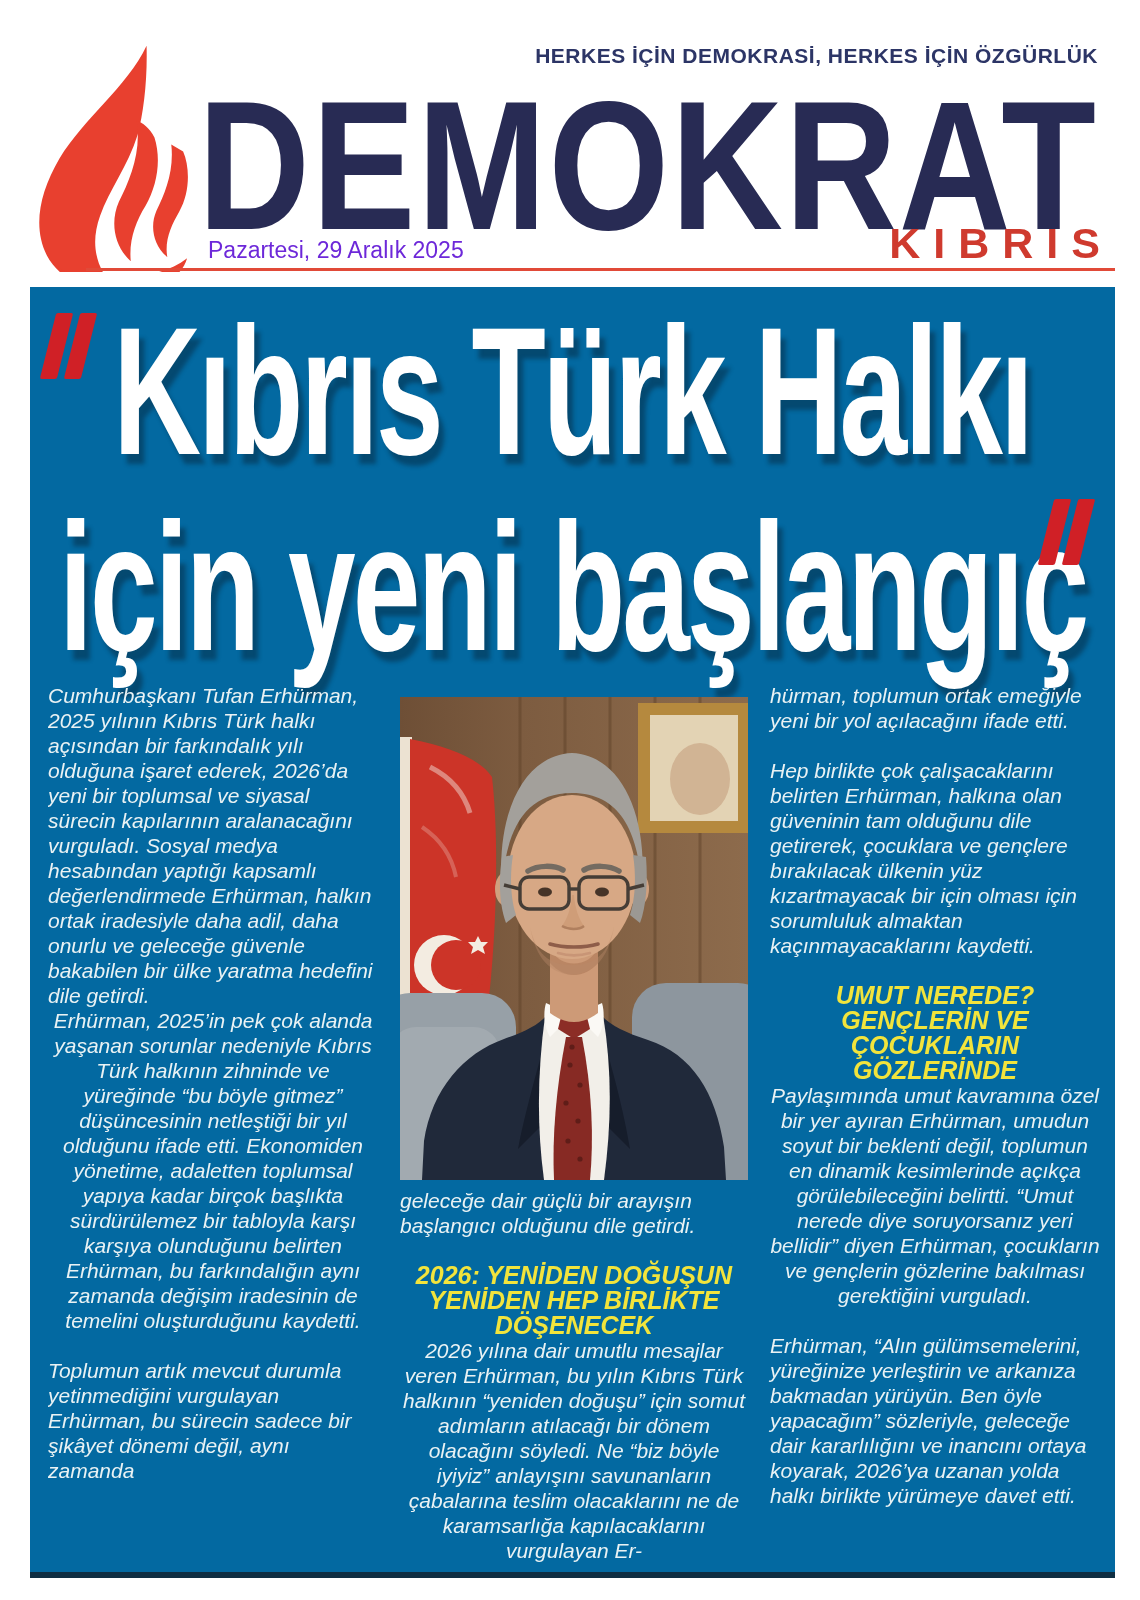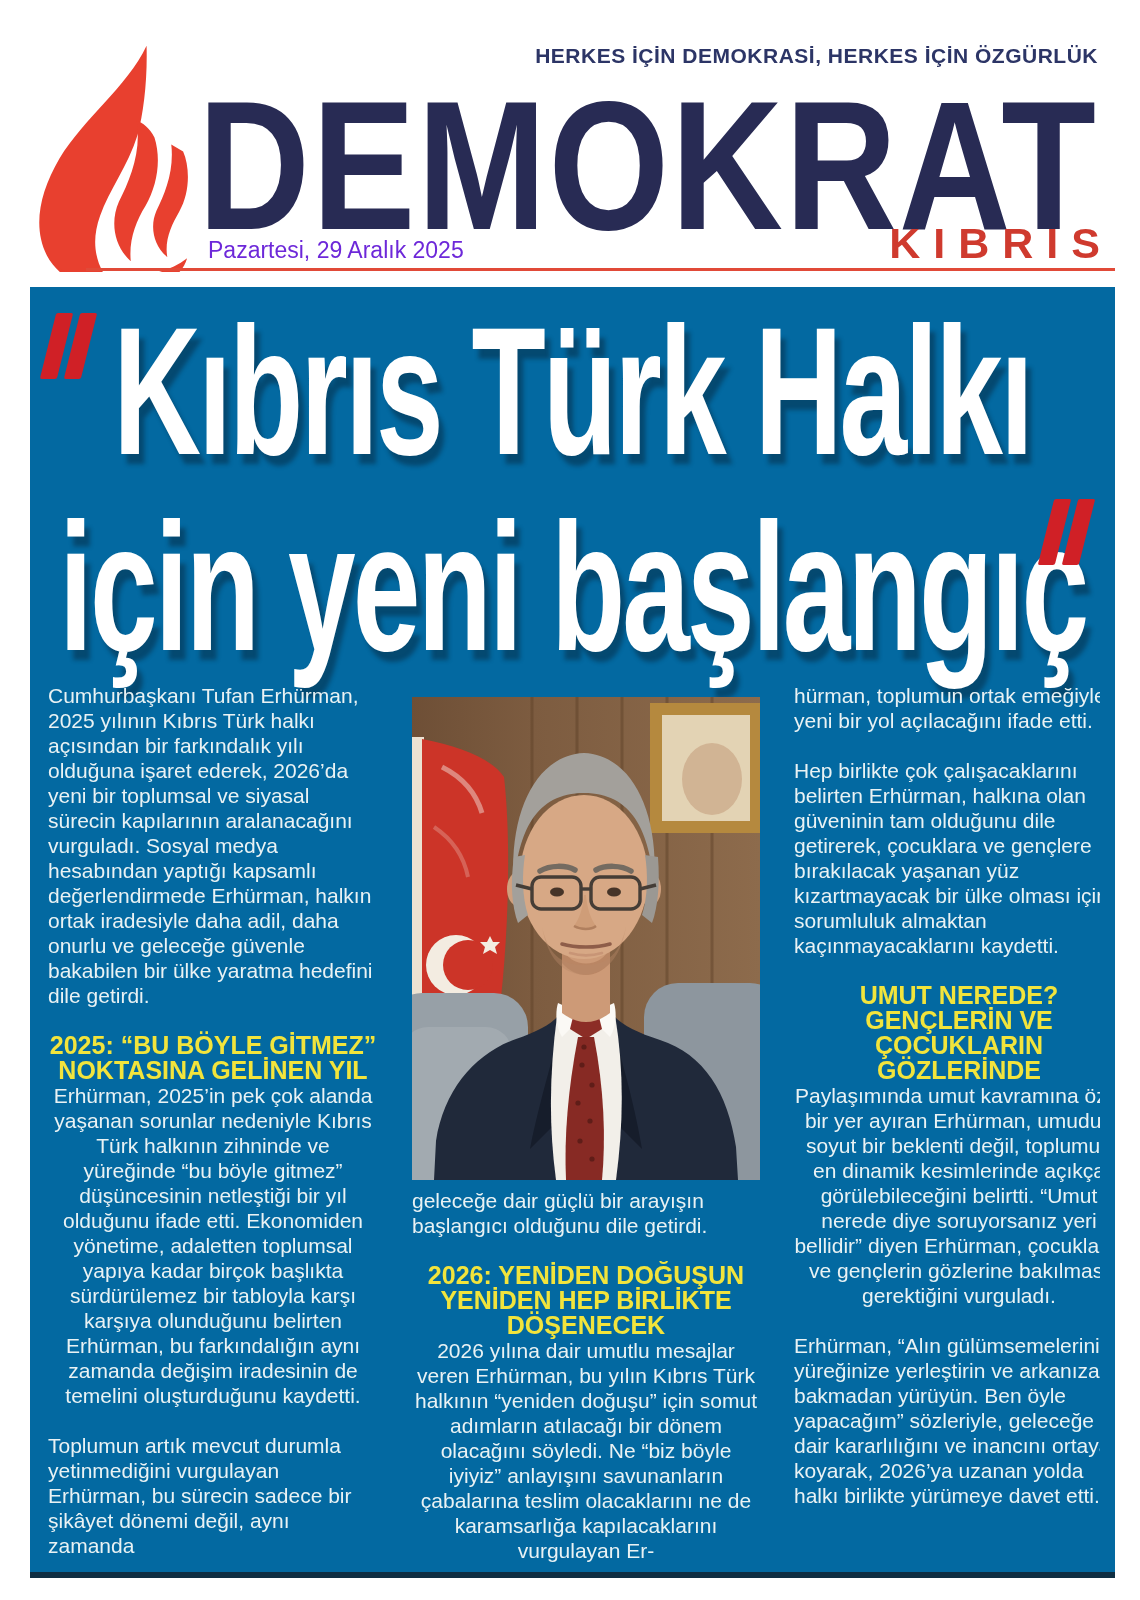--- a/index.html
+++ b/index.html
@@ -40,21 +40,21 @@
     display:inline-block;font-size:128px;font-weight:700;letter-spacing:-3px;
     line-height:1;color:#ffffff;transform:scale(0.95,1.42);transform-origin:50% 0;
     text-shadow:6px 7px 4px rgba(8,22,33,0.38);
   }
   .hl1{top:14px;}
   .hl2{top:210px;}
 
   
   .cols{
     position:absolute;left:18px;right:15px;top:396px;bottom:6px;
-    display:flex;gap:34px;overflow:hidden;
+    display:flex;gap:22px;overflow:hidden;font-style:italic;
   }
   .col{flex:0 0 330px;width:330px;}
   .col.mid{flex:0 0 348px;width:348px;}
   .col p{
     margin:25px 0 0;font-size:21px;line-height:25px;color:#e9f2f4;
   }
   .col p.first{margin-top:0;}
   .col p.after-head{margin-top:0;text-align:center;}
   .col h3{
     margin:25px 0 0;font-size:25px;line-height:25px;font-weight:700;
@@ -101,21 +101,20 @@
     </div>
     <div class="quote close">
       <div class="bar"></div>
         <div class="bar"></div>
     </div>
 
     <div class="cols">
 
       <div class="col">
         <p class="first">Cumhurbaşkanı Tufan Erhürman, 2025 yılının Kıbrıs Türk halkı açısından bir farkındalık yılı olduğuna işaret ederek, 2026’da yeni bir toplumsal ve siyasal sürecin kapılarının aralanacağını vurguladı. Sosyal medya hesabından yaptığı kapsamlı değerlendirmede Erhürman, halkın ortak iradesiyle daha adil, daha onurlu ve geleceğe güvenle bakabilen bir ülke yaratma hedefini dile getirdi.</p>
-        <h3>2025: “BU BÖYLE GİTMEZ” NOKTASINA GELİNEN YIL</h3>
         <p class="after-head">Erhürman, 2025’in pek çok alanda yaşanan sorunlar nedeniyle Kıbrıs Türk halkının zihninde ve yüreğinde “bu böyle gitmez” düşüncesinin netleştiği bir yıl olduğunu ifade etti. Ekonomiden yönetime, adaletten toplumsal yapıya kadar birçok başlıkta sürdürülemez bir tabloyla karşı karşıya olunduğunu belirten Erhürman, bu farkındalığın aynı zamanda değişim iradesinin de temelini oluşturduğunu kaydetti.</p>
         <p>Toplumun artık mevcut durumla yetinmediğini vurgulayan Erhürman, bu sürecin sadece bir şikâyet dönemi değil, aynı zamanda</p>
       </div>
 
       <div class="col mid">
         <div class="photo">
           <svg viewBox="0 0 348 483" xmlns="http://www.w3.org/2000/svg" role="img">
             <defs>
               <linearGradient id="wood" x1="0" y1="0" x2="1" y2="0">
                 <stop offset="0" stop-color="#6e4f36"></stop>
@@ -202,21 +201,21 @@
             </g>
           </svg>
         </div>
         <p class="caption">geleceğe dair güçlü bir arayışın başlangıcı olduğunu dile getirdi.</p>
         <h3>2026: YENİDEN DOĞUŞUN YENİDEN HEP BİRLİKTE DÖŞENECEK</h3>
         <p class="after-head">2026 yılına dair umutlu mesajlar veren Erhürman, bu yılın Kıbrıs Türk halkının “yeniden doğuşu” için somut adımların atılacağı bir dönem olacağını söyledi. Ne “biz böyle iyiyiz” anlayışını savunanların çabalarına teslim olacaklarını ne de karamsarlığa kapılacaklarını vurgulayan Er-</p>
       </div>
 
       <div class="col">
         <p class="first">hürman, toplumun ortak emeğiyle yeni bir yol açılacağını ifade etti.</p>
-        <p>Hep birlikte çok çalışacaklarını belirten Erhürman, halkına olan güveninin tam olduğunu dile getirerek, çocuklara ve gençlere bırakılacak yaşanan yüz kızartmayacak bir ülke olması için sorumluluk almaktan kaçınmayacaklarını kaydetti.</p>
+        <p>Hep birlikte çok çalışacaklarını belirten Erhürman, halkına olan güveninin tam olduğunu dile getirerek, çocuklara ve gençlere bırakılacak ülkenin yüz kızartmayacak bir için olması için sorumluluk almaktan kaçınmayacaklarını kaydetti.</p>
         <h3>UMUT NEREDE? GENÇLERİN VE ÇOCUKLARIN GÖZLERİNDE</h3>
         <p class="after-head">Paylaşımında umut kavramına özel bir yer ayıran Erhürman, umudun soyut bir beklenti değil, toplumun en dinamik kesimlerinde açıkça görülebileceğini belirtti. “Umut nerede diye soruyorsanız yeri bellidir” diyen Erhürman, çocukların ve gençlerin gözlerine bakılması gerektiğini vurguladı.</p>
         <p>Erhürman, “Alın gülümsemelerini, yüreğinize yerleştirin ve arkanıza bakmadan yürüyün. Ben öyle yapacağım” sözleriyle, geleceğe dair kararlılığını ve inancını ortaya koyarak, 2026’ya uzanan yolda halkı birlikte yürümeye davet etti.</p>
       </div>
 
     </div>
   </section>
 </div>
 
 </body></html>

